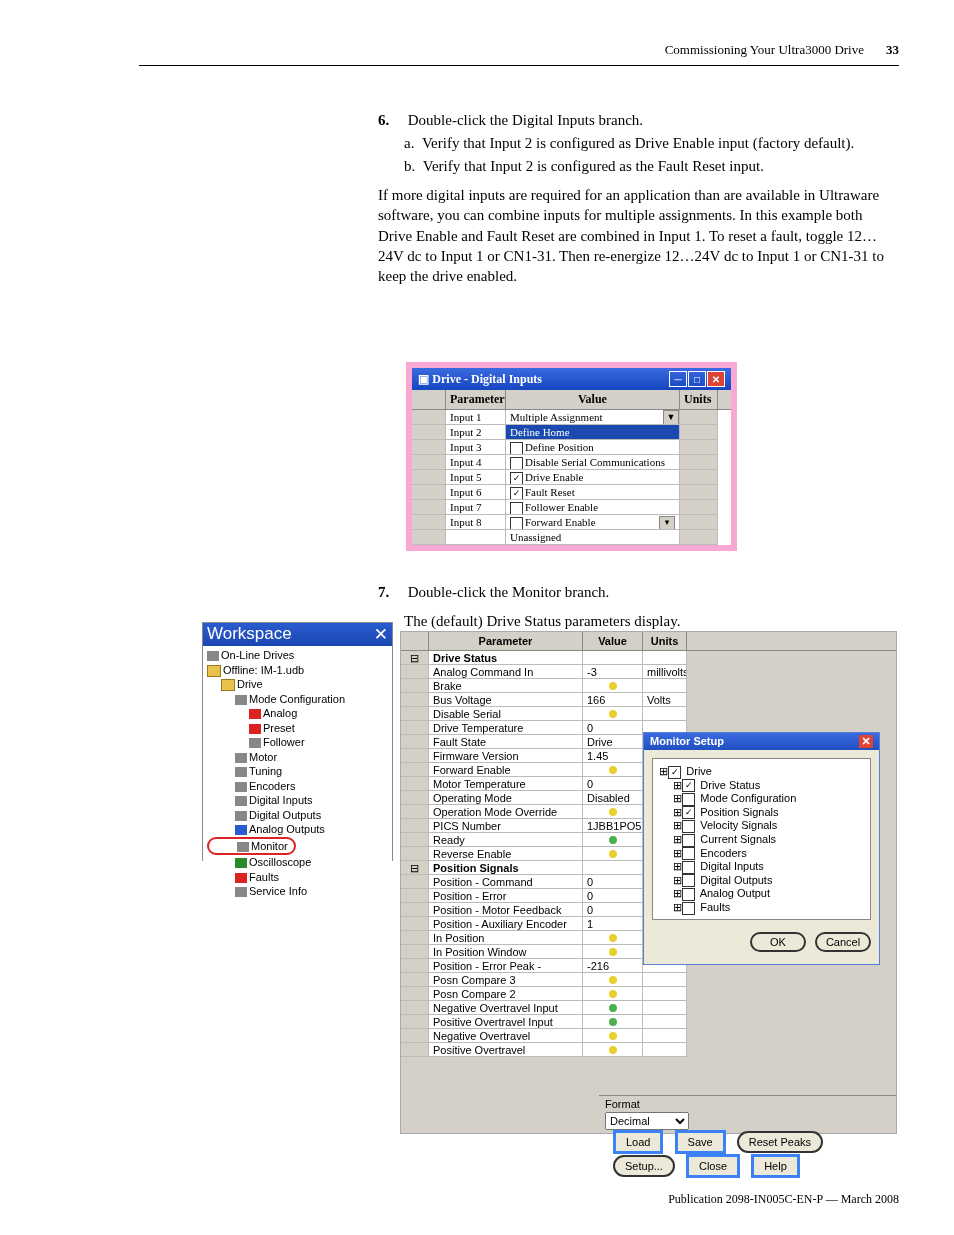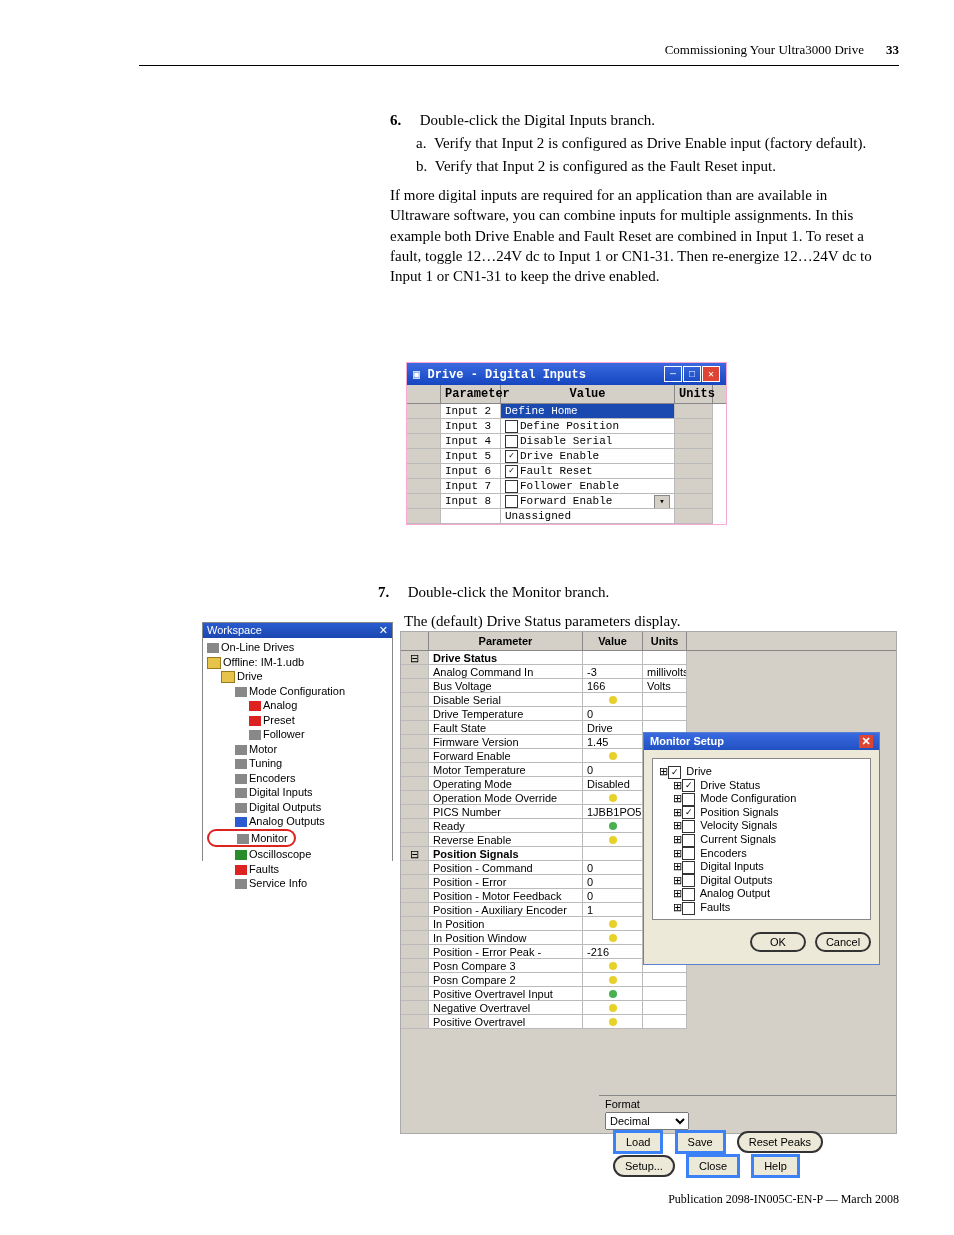--- a/index.html
+++ b/index.html
@@ -11,48 +11,48 @@
   }
   .page {
     width: 954px;
     height: 1235px;
     position: relative;
     box-sizing: border-box;
   }
   .hline { position:absolute; left:139px; right:55px; top:65px; height:1px; background:#000; }
   .header-text { position:absolute; right:55px; top:42px; font-size:13px; }
   .header-num { position:absolute; right:55px; top:42px; font-weight:bold; font-size:13px; }
-  .content { position:absolute; left:378px; right:63px; top:112px;margin-left:12px; }
+  .content { position:absolute; left:378px; right:63px; top:112px; }
   .step { margin-bottom:10px; }
   .step-num { font-weight:bold; display:inline-block; width:26px; }
   .sub { padding-left:26px; margin-top:6px; }
   .para { margin-top:10px; line-height:1.35; }
   .shot1 { position:absolute; left:406px; top:362px; width:319px; }
-  .tb { border:1px solid #f9a8d4; font-family:Liberation Mono, monospace; font-size:12px; }
+  .tb { border:6px solid #f9a8d4; font-family:Liberation Serif, serif; font-size:12px; }
   .tb-title { background:linear-gradient(#3b6ae0,#1546c0); color:#fff; padding:3px 6px; font-weight:bold; display:flex; align-items:center; justify-content:space-between; }
   .winbtns { display:flex; gap:1px; }
   .winbtn { width:16px; height:14px; border:1px solid #fff; display:flex; align-items:center; justify-content:center; font-size:10px; color:#fff; cursor:pointer; }
   .winbtn.close { background:#d43; }
   .tb-hd { display:flex; background:#d4d0c8; border-bottom:1px solid #888; font-weight:bold; }
   .tb-hd > div { border-right:1px solid #888; padding:2px 4px; box-sizing:border-box; }
   .tb-row { display:flex; }
   .tb-row > div { border-right:1px solid #bbb; border-bottom:1px solid #bbb; padding:1px 4px; box-sizing:border-box; background:#fff; font-size:11px; height:15px; overflow:hidden; }
   .col-idx { width:34px; background:#d4d0c8 !important; }
   .col-par { width:60px; }
   .col-val { width:174px; }
   .col-un  { width:38px; background:#d4d0c8 !important; }
   .dd-sel { background:#1a4ab0 !important; color:#fff; }
   .chk { display:inline-block; width:11px; height:11px; border:1px solid #333; margin-right:2px; font-size:9px; line-height:10px; text-align:center; vertical-align:middle; }
   .dd-arrow { position:absolute; right:0; top:0; width:14px; height:14px; background:#d4d0c8; border:1px solid #888; text-align:center; font-size:9px; line-height:13px; }
   .scroll-up,.scroll-dn { width:14px; height:14px; background:#d4d0c8; border:1px solid #888; font-size:9px; text-align:center; }
 
   .step7 { position:absolute; left:378px; top:584px; right:63px; }
   .shot2 { position:absolute; left:202px; top:622px; right:57px; height:512px; font-family:Arial,sans-serif; font-size:11px; }
   .ws-panel { position:absolute; left:0; top:0; width:189px; height:237px; border:1px solid #888; }
-  .ws-title { background:linear-gradient(#2a5cd0,#1a46b0); color:#fff; padding:1px 4px; font-size:11px; display:flex; justify-content:space-between; }
+  .ws-title { background:linear-gradient(#2a5cd0,#1a46b0); color:#fff; padding:1px 4px; font-size:17px; display:flex; justify-content:space-between; }
   .tree { padding:2px 4px 6px 4px; background:#fff; font-size:11px; line-height:14.5px; }
   .tn { white-space:nowrap; }
   .tn .ic { display:inline-block; width:12px; height:10px; margin-right:2px; vertical-align:middle; }
   .ic-folder { background:#e6c34a; border:1px solid #9a7a1a; }
   .ic-red { background:#d22; }
   .ic-blue { background:#2a5cd0; }
   .ic-green { background:#2a8b2a; }
   .ic-gray { background:#888; }
   .tn.sel { border:2px solid #d22; border-radius:10px; display:inline-block; padding:0 6px 0 2px; }
   .main-grid { position:absolute; left:198px; top:9px; right:0; bottom:0; border:1px solid #aaa; background:#d4d0c8; }
@@ -108,20 +108,26 @@
     </div>
     <div class="tb-hd">
       <div class="col-idx"></div>
       <div class="col-par">Parameter</div>
       <div class="col-val" style="text-align:center;">Value</div>
       <div class="col-un">Units</div>
     </div>
     <div id="dlg1-rows">
         <div class="tb-row">
           <div class="col-idx"></div>
+          <div class="col-par">Input 1</div>
+          <div class="col-val" style="position:relative;">Multiple Assignment<span class="dd-arrow">▼</span></div>
+          <div class="col-un"></div>
+        </div>
+        <div class="tb-row">
+          <div class="col-idx"></div>
           <div class="col-par">Input 2</div>
           <div class="col-val dd-sel">Define Home</div>
           <div class="col-un"></div>
         </div>
         <div class="tb-row">
           <div class="col-idx"></div>
           <div class="col-par">Input 3</div>
           <div class="col-val"><span class="chk"></span>Define Position</div>
           <div class="col-un"></div>
         </div>
@@ -197,20 +203,26 @@
             <div class="c4"></div>
           </div>
           <div class="mg-row">
             <div class="c1"></div>
             <div class="c2 ">Analog Command In</div>
             <div class="c3">-3</div>
             <div class="c4">millivolts</div>
           </div>
           <div class="mg-row">
             <div class="c1"></div>
+            <div class="c2 ">Brake</div>
+            <div class="c3" style="text-align:center;"><span class="bulb y"></span></div>
+            <div class="c4"></div>
+          </div>
+          <div class="mg-row">
+            <div class="c1"></div>
             <div class="c2 ">Bus Voltage</div>
             <div class="c3">166</div>
             <div class="c4">Volts</div>
           </div>
           <div class="mg-row">
             <div class="c1"></div>
             <div class="c2 ">Disable Serial Communications</div>
             <div class="c3" style="text-align:center;"><span class="bulb y"></span></div>
             <div class="c4"></div>
           </div>
@@ -325,20 +337,26 @@
           <div class="mg-row">
             <div class="c1"></div>
             <div class="c2 ">Posn Compare 3</div>
             <div class="c3" style="text-align:center;"><span class="bulb y"></span></div>
             <div class="c4"></div>
           </div>
           <div class="mg-row">
             <div class="c1"></div>
             <div class="c2 ">Posn Compare 2</div>
             <div class="c3" style="text-align:center;"><span class="bulb y"></span></div>
+            <div class="c4"></div>
+          </div>
+          <div class="mg-row">
+            <div class="c1"></div>
+            <div class="c2 ">Negative Overtravel Input</div>
+            <div class="c3" style="text-align:center;"><span class="bulb g"></span></div>
             <div class="c4"></div>
           </div>
           <div class="mg-row">
             <div class="c1"></div>
             <div class="c2 ">Positive Overtravel Input</div>
             <div class="c3" style="text-align:center;"><span class="bulb g"></span></div>
             <div class="c4"></div>
           </div>
           <div class="mg-row">
             <div class="c1"></div>

